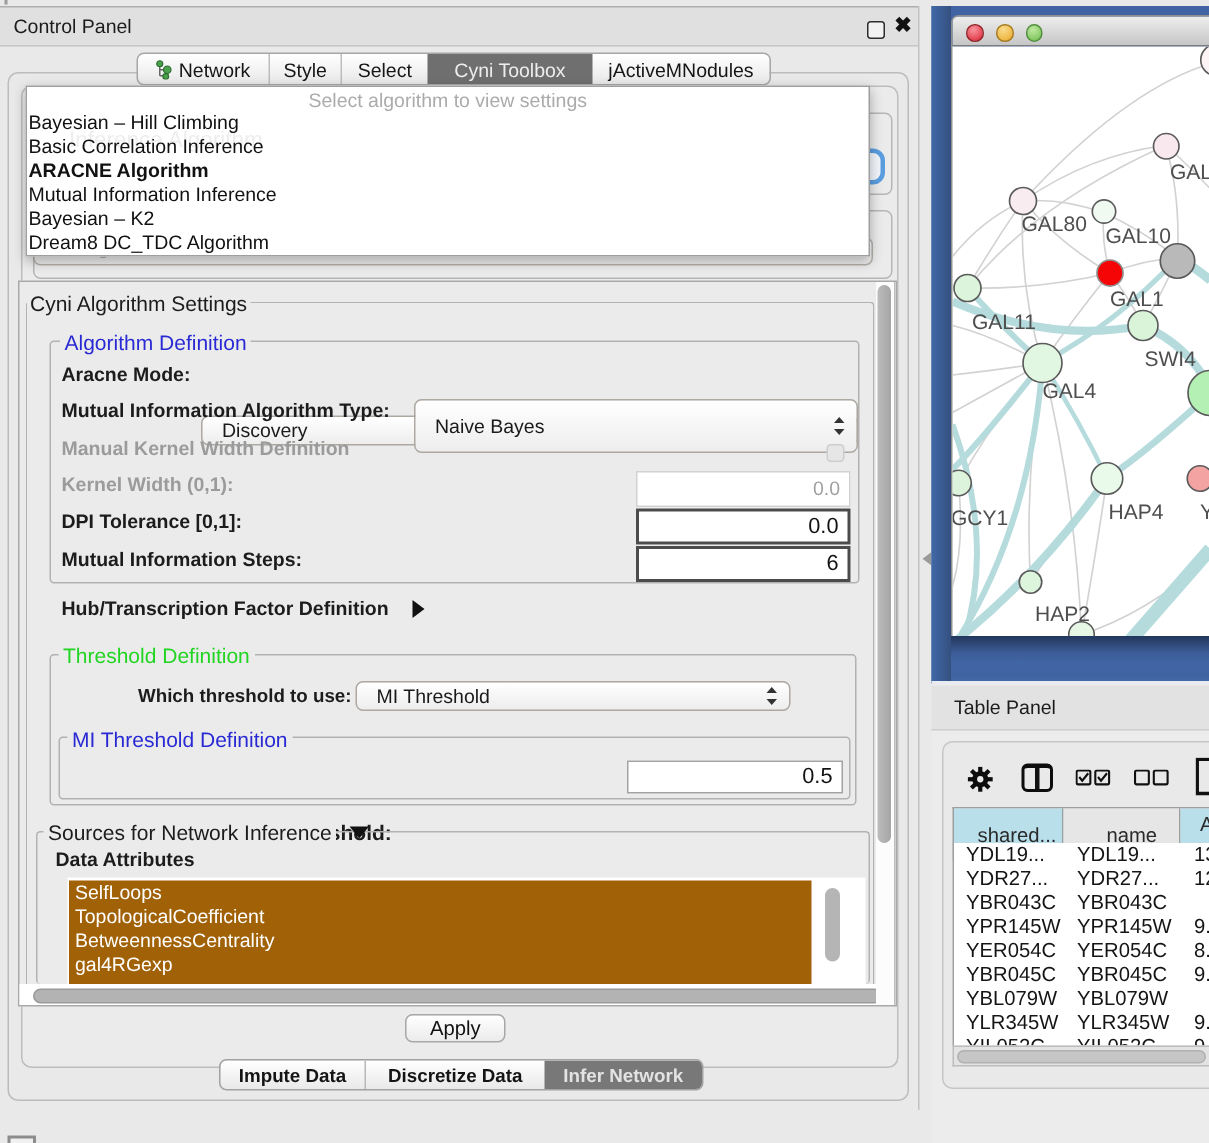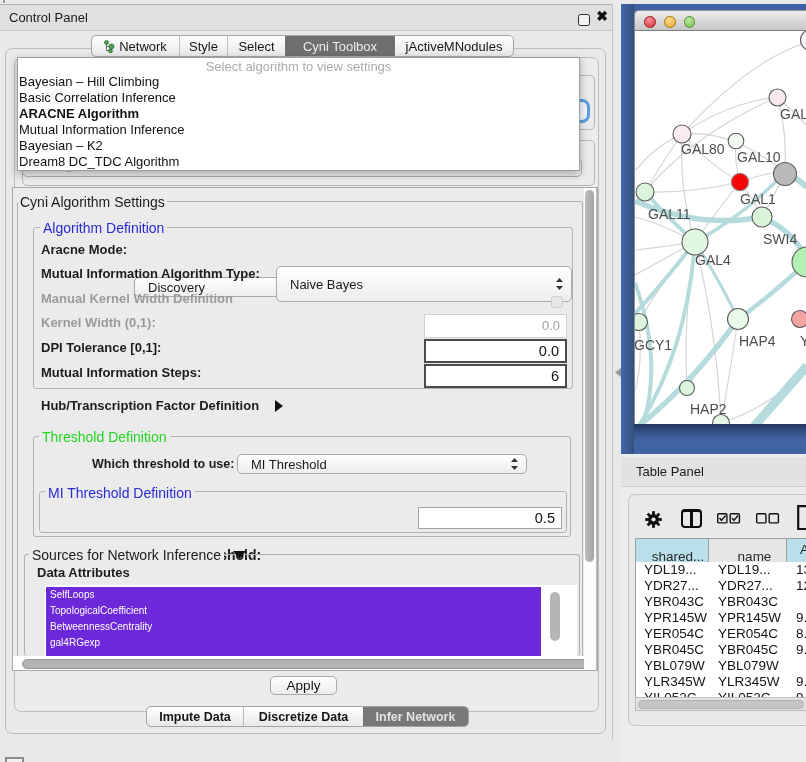--- a/index.html
+++ b/index.html
@@ -119,21 +119,21 @@
 <div class="field" style="left:418px;top:507px;width:144px;height:22px;border:1px solid #a3a3a3;line-height:20px;font-size:14.5px;">0.5</div>
 
 <div class="grp" style="left:24px;top:554px;width:556px;height:102px;border-bottom:none;"></div>
 <div class="gl" style="left:29px;top:547px;color:#1c1c1c;font-weight:normal;">Sources for Network Inference</div>
 <svg class="abs" style="left:233px;top:550px;z-index:3;" width="13" height="10" viewBox="0 0 13 10">
     <path d="M0 1 L13 1 L6.5 9 Z" fill="#111"></path>
   </svg>
 
 <div class="lbl abs" style="left:37px;top:565px;">Data Attributes</div>
 <div class="abs" style="left:45px;top:585px;width:532px;height:71px;background:#ffffff;overflow:hidden;">
-  <div style="position:absolute;left:1px;top:1.5px;width:495px;height:70px;background:#6d28d9;color:#fff;font-size:10px;line-height:16.3px;padding-left:4px;box-sizing:border-box;">
+  <div style="position:absolute;left:1px;top:1.5px;width:495px;height:70px;background:#a16207;color:#fff;font-size:13px;line-height:16.3px;padding-left:4px;box-sizing:border-box;">
     SelfLoops<br>TopologicalCoefficient<br>BetweennessCentrality<br>gal4RGexp
   </div>
   <div style="position:absolute;left:505px;top:7px;width:10px;height:49px;background:#b5b5b5;border-radius:5px;"></div>
 </div>
 
 <div class="abs" style="left:13px;top:656px;width:583px;height:14px;background:#ffffff;"></div>
 <div class="abs" style="left:22px;top:658.5px;width:566px;height:10px;background:#b3b3b3;border:1px solid #999;border-radius:5px;box-sizing:border-box;"></div>
 
 <div class="abs" style="left:584px;top:188px;width:13px;height:482px;background:#fcfcfc;border-right:1px solid #bdbdbd;box-sizing:border-box;"></div>
 <div class="abs" style="left:585px;top:190px;width:9px;height:372px;background:linear-gradient(90deg,#bcbcbc,#a5a5a5);border-radius:4.5px;"></div>

